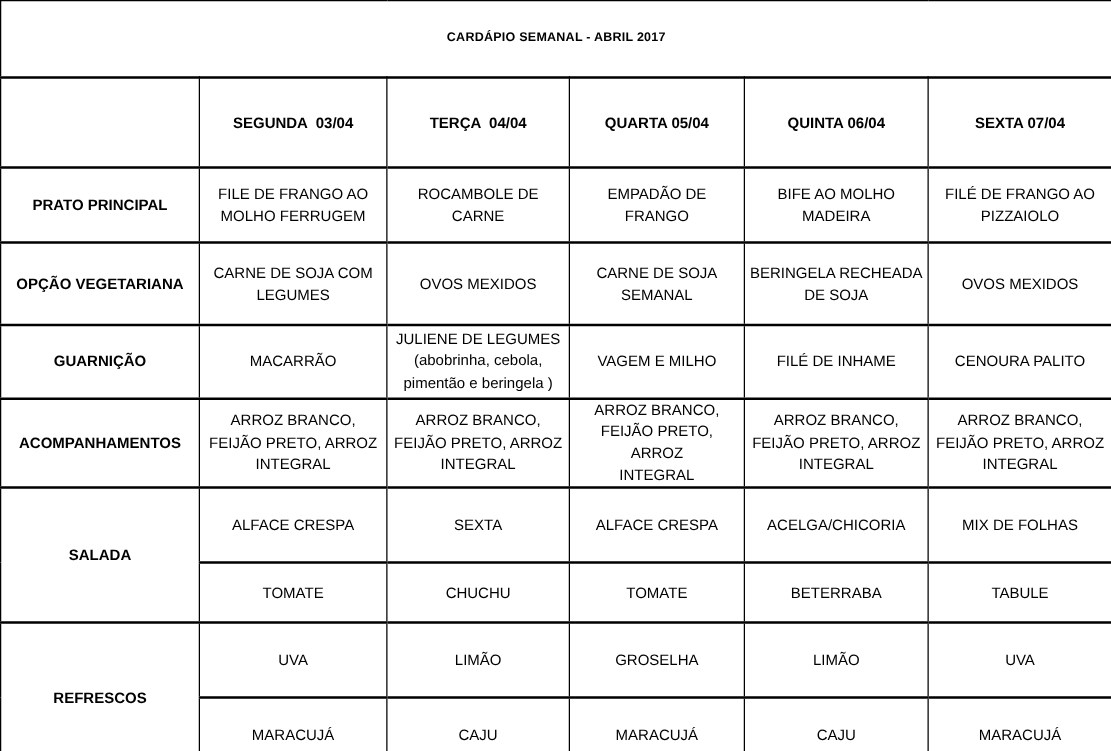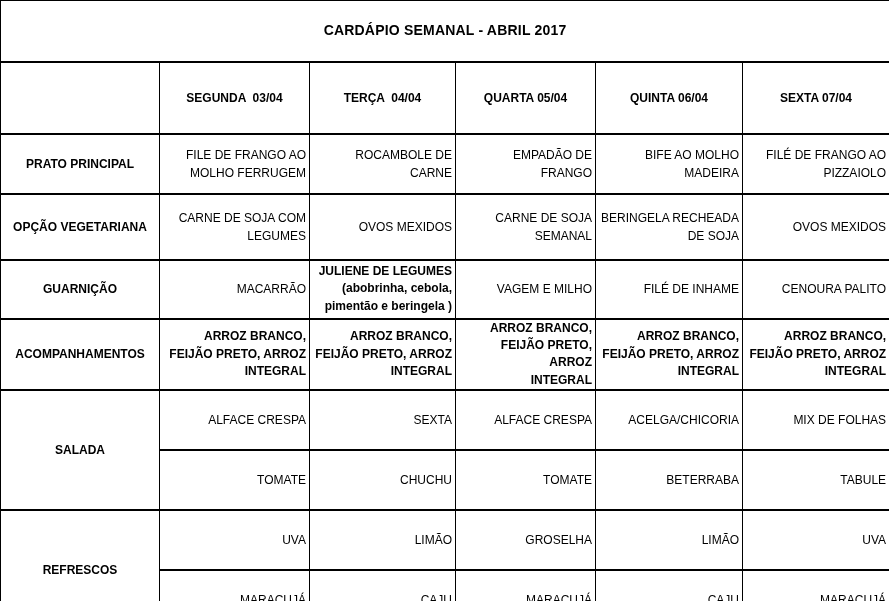--- a/index.html
+++ b/index.html
@@ -30,33 +30,32 @@
     line-height: 1.5;
     overflow: hidden;
   }
   tr.r-title td {
     border-left: 1px solid #000;
     border-right: 1px solid #000;
     border-top: 1px solid #000;
   }
   .title-cell {
     font-weight: bold;
-    font-size: 14px;
+    font-size: 10px;
     letter-spacing: 0.2px;
     margin-left: 24px;
   }
   .head-cell, .label-cell {
     font-weight: bold;
     font-size: 12px;
   }
   .value-cell {
     font-weight: normal;
-    text-align: right;
   }
-  .tight { line-height: 1.45; font-weight: bold; }
+  .tight { line-height: 1.45; }
 </style>
 </head>
 <body>
 
 <table class="menu">
   <colgroup>
     <col style="width:159px">
     <col style="width:150px">
     <col style="width:146px">
     <col style="width:140px">
@@ -134,21 +133,21 @@
   </tr>
 
   <tr style="height:60px">
     <td rowspan="2" class="label-cell">SALADA</td>
     <td class="value-cell">ALFACE CRESPA</td>
     <td class="value-cell">SEXTA</td>
     <td class="value-cell">ALFACE CRESPA</td>
     <td class="value-cell">ACELGA/CHICORIA</td>
     <td class="value-cell">MIX DE FOLHAS</td>
   </tr>
-  <tr style="height:60px">
+  <tr style="height:48px">
     <td class="value-cell">TOMATE</td>
     <td class="value-cell">CHUCHU</td>
     <td class="value-cell">TOMATE</td>
     <td class="value-cell">BETERRABA</td>
     <td class="value-cell">TABULE</td>
   </tr>
 
   <tr style="height:60px">
     <td rowspan="2" class="label-cell">REFRESCOS</td>
     <td class="value-cell">UVA</td>

